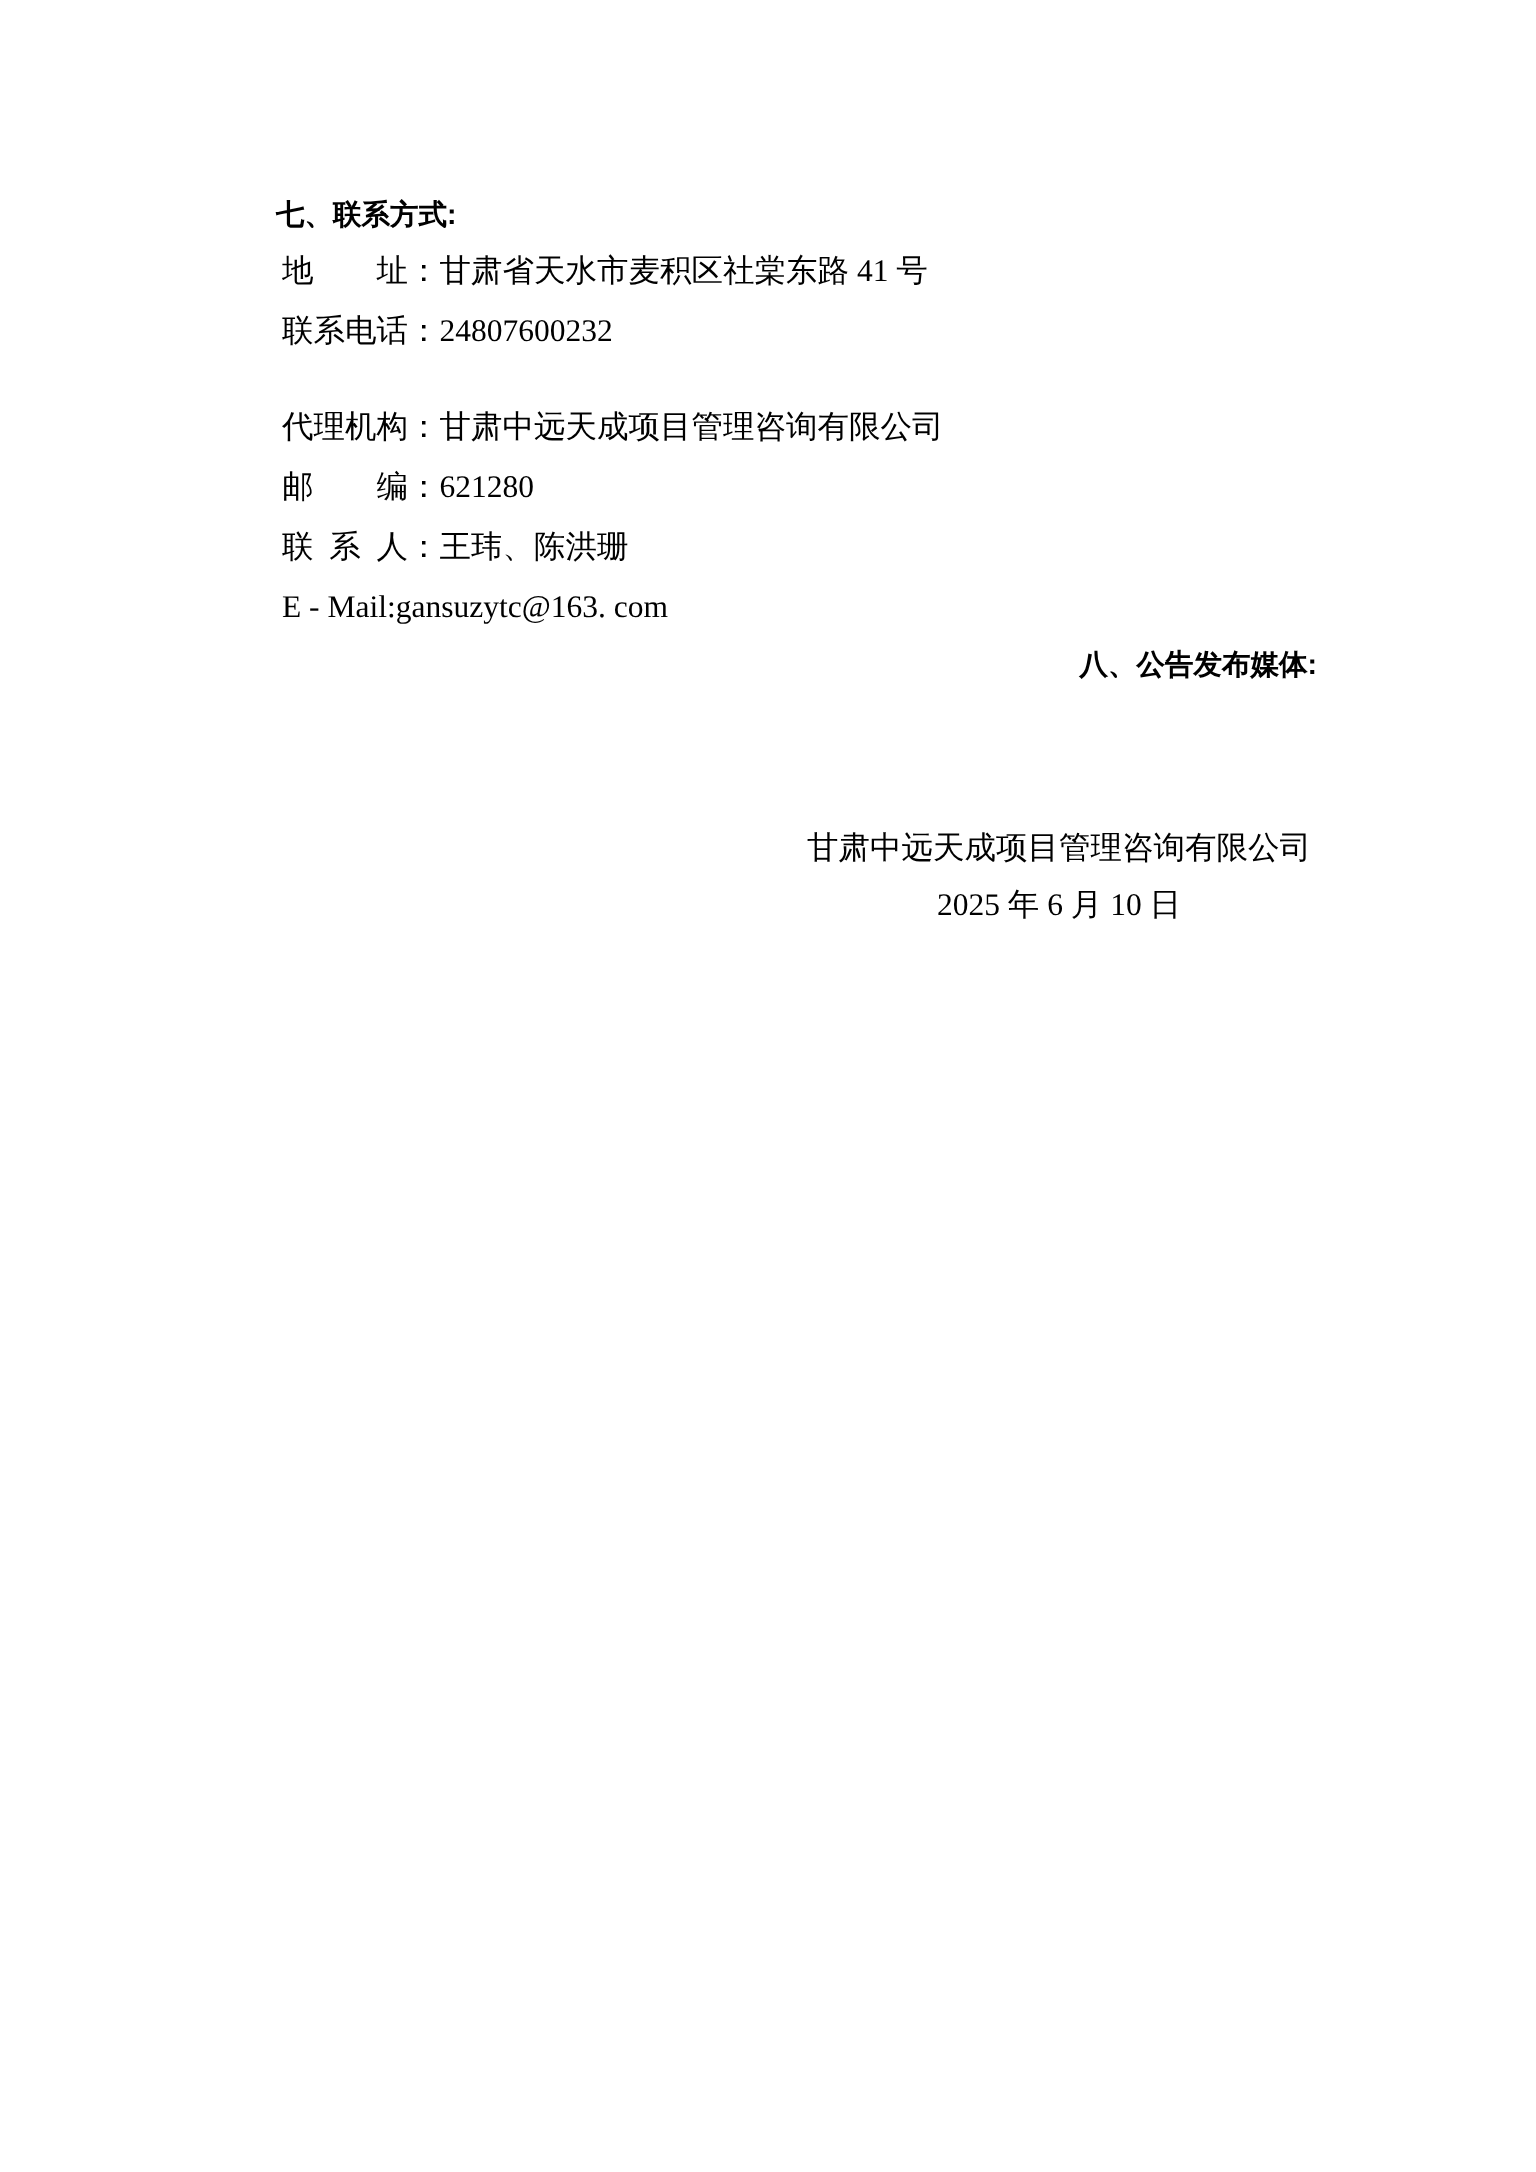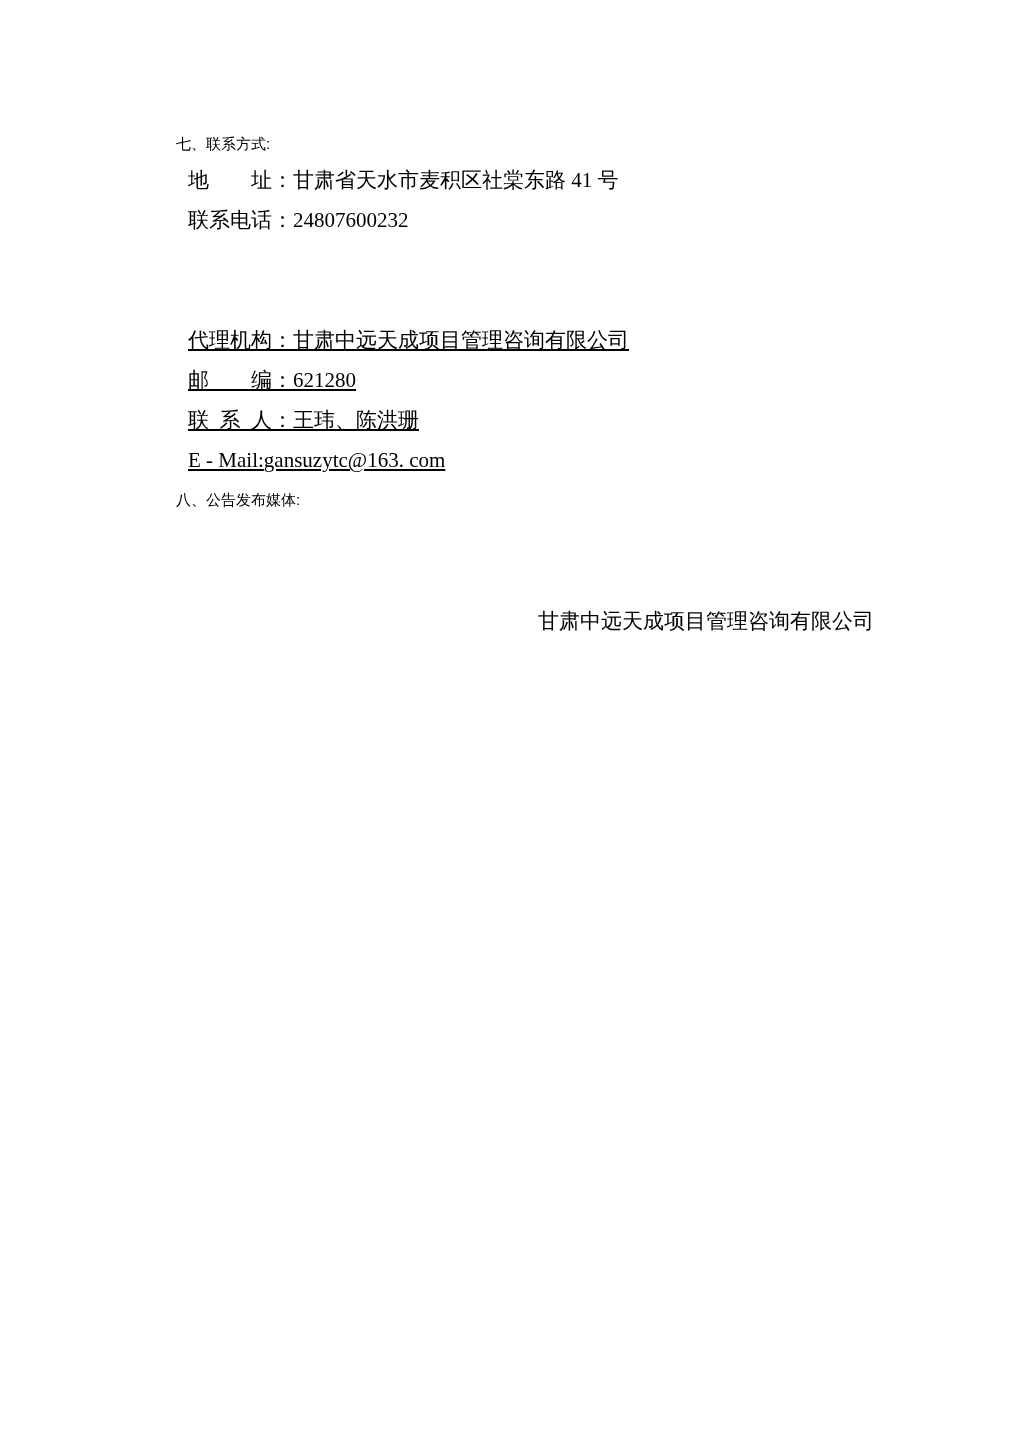--- a/index.html
+++ b/index.html
@@ -11,35 +11,35 @@
     color: #000000;
     font-family: "Liberation Serif", "DejaVu Serif", serif;
     font-size: 21px;
     overflow: hidden;
   }
   .content {
     padding: 128px 146px 0 146px;
   }
   .heading {
     margin: 0;
-    font-size: 15px;
-    font-weight: normal;
+    font-size: 19px;
+    font-weight: bold;
     font-family: "Liberation Sans", "DejaVu Sans", sans-serif;
     text-indent: 2em;
     line-height: 40px;
   }
   .h7 { line-height: 32px; }
-  .h8 { line-height: 40px; }
+  .h8 { line-height: 40px; text-align: right; }
   .line {
     margin: 0;
     line-height: 40px;
     text-indent: 2em;
     text-align: justify;
   }
-  .block-agency { margin-top: 80px; text-decoration: underline; }
+  .block-agency { margin-top: 24px; }
   .pub-paragraph {
     margin: 5px 0 0 0;
     line-height: 38px;
     text-indent: 2em;
     text-align: justify;
   }
   .signature {
     margin-top: 82px;
     margin-left: 392px;
     width: 336px;
@@ -66,16 +66,17 @@
       <p class="line"><span>邮　　编：</span><span>621280</span></p>
       <p class="line"><span>联 系 人：</span><span>王玮、陈洪珊</span></p>
       <p class="line"><span>E - Mail:</span><span>gansuzytc@163. com</span></p>
     </div>
 
     <h2 class="heading h8">八、公告发布媒体:</h2>
 
 
     <div class="signature">
       <p class="sig-line">甘肃中远天成项目管理咨询有限公司</p>
+      <p class="sig-line">2025 年 6 月 10 日</p>
     </div>
 
   </div>
 </div>
 
 </body></html>

